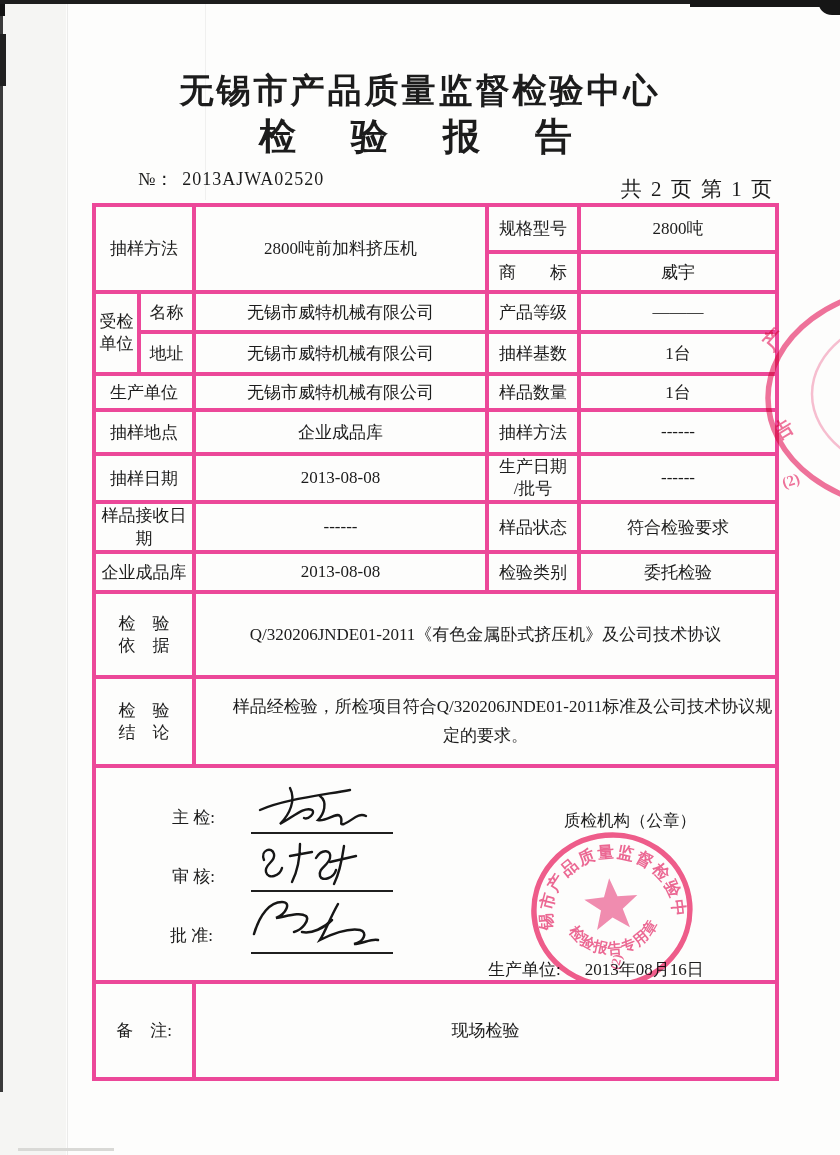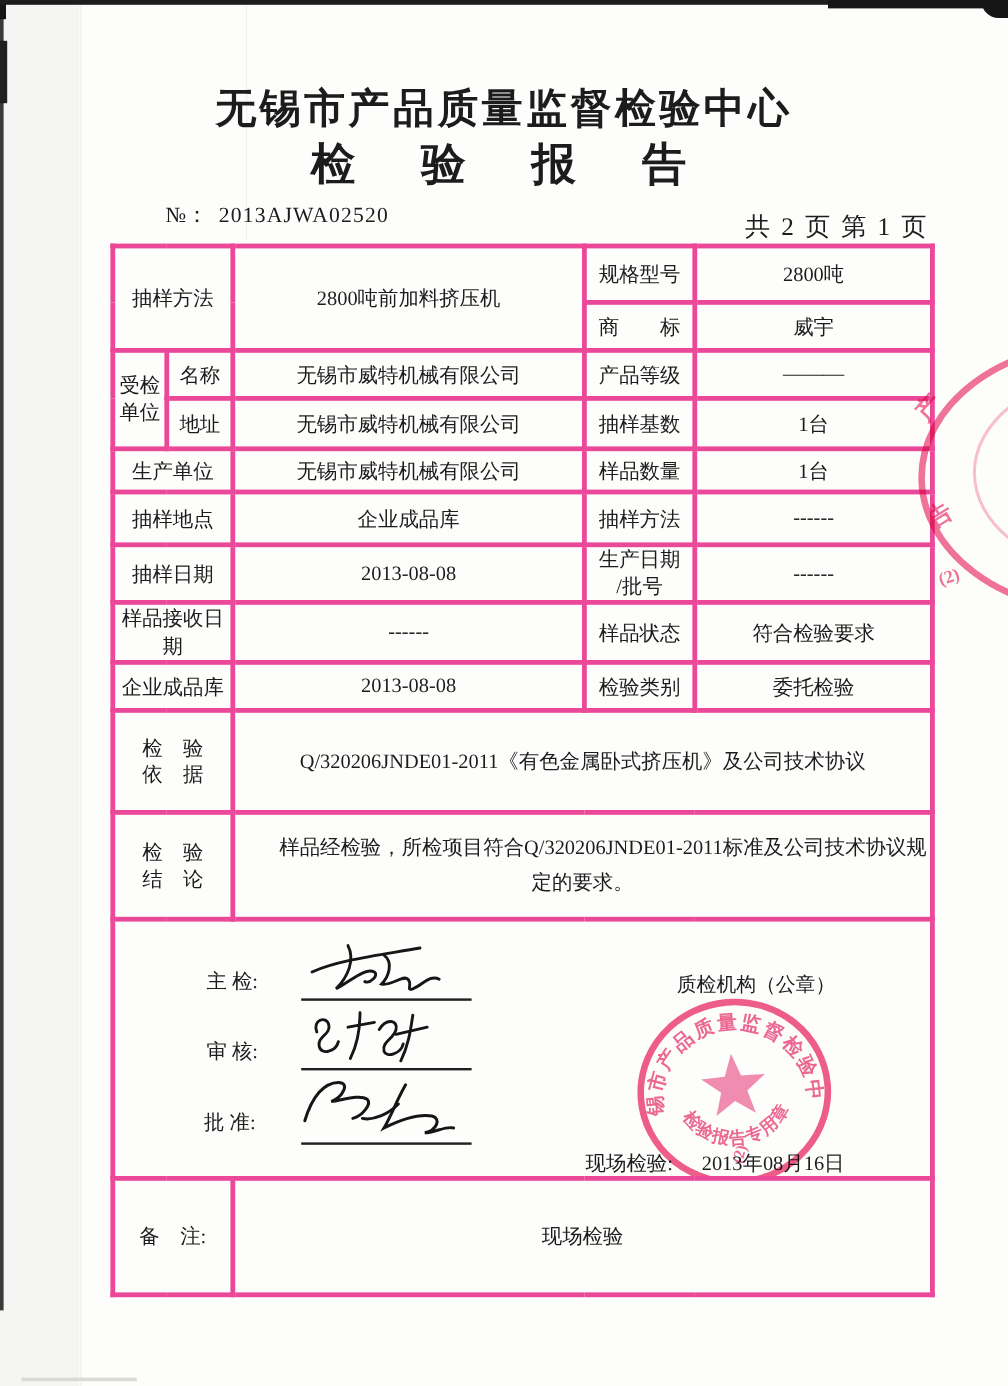--- a/index.html
+++ b/index.html
@@ -181,21 +181,21 @@
           <path d="M10 40 C16 20 26 8 38 8 C48 8 42 20 32 24 C44 22 56 18 62 22 C66 26 58 36 50 38"></path>
           <path d="M58 38 C68 40 80 34 88 26"></path>
           <path d="M94 10 C86 24 82 36 76 46 C88 40 104 34 116 36 C124 38 120 48 110 50 C118 50 128 44 134 46"></path>
         </g>
       </svg>
       <div class="sig-underline" style="left:155px;top:184px"></div>
 
       <span class="org-seal-label">质检机构（公章）</span>
 
       <div class="issue-date">
-        <span>现场检验:</span><span class="date-val">2013年08月16日</span>
+        <span>生产单位:</span><span class="date-val">2013年08月16日</span>
       </div>
 
       <svg class="stamp-svg" width="172" height="166" viewBox="0 0 172 166">
         <defs>
           <path id="arcTop" d="M 26.6 101.8 A 61 59 0 1 1 145.4 101.8" fill="none"></path>
           <path id="arcBottom" d="M 44.4 104 A 49 45 0 0 0 127.6 104" fill="none"></path>
         </defs>
         <ellipse cx="86" cy="82" rx="78" ry="75" fill="none" stroke="#ef4f82" stroke-width="5.5"></ellipse>
         <text font-size="16.5" font-weight="bold" fill="#ec5c8c" letter-spacing="2">
           <textPath href="#arcTop" startOffset="50%" text-anchor="middle">无锡市产品质量监督检验中心</textPath>

